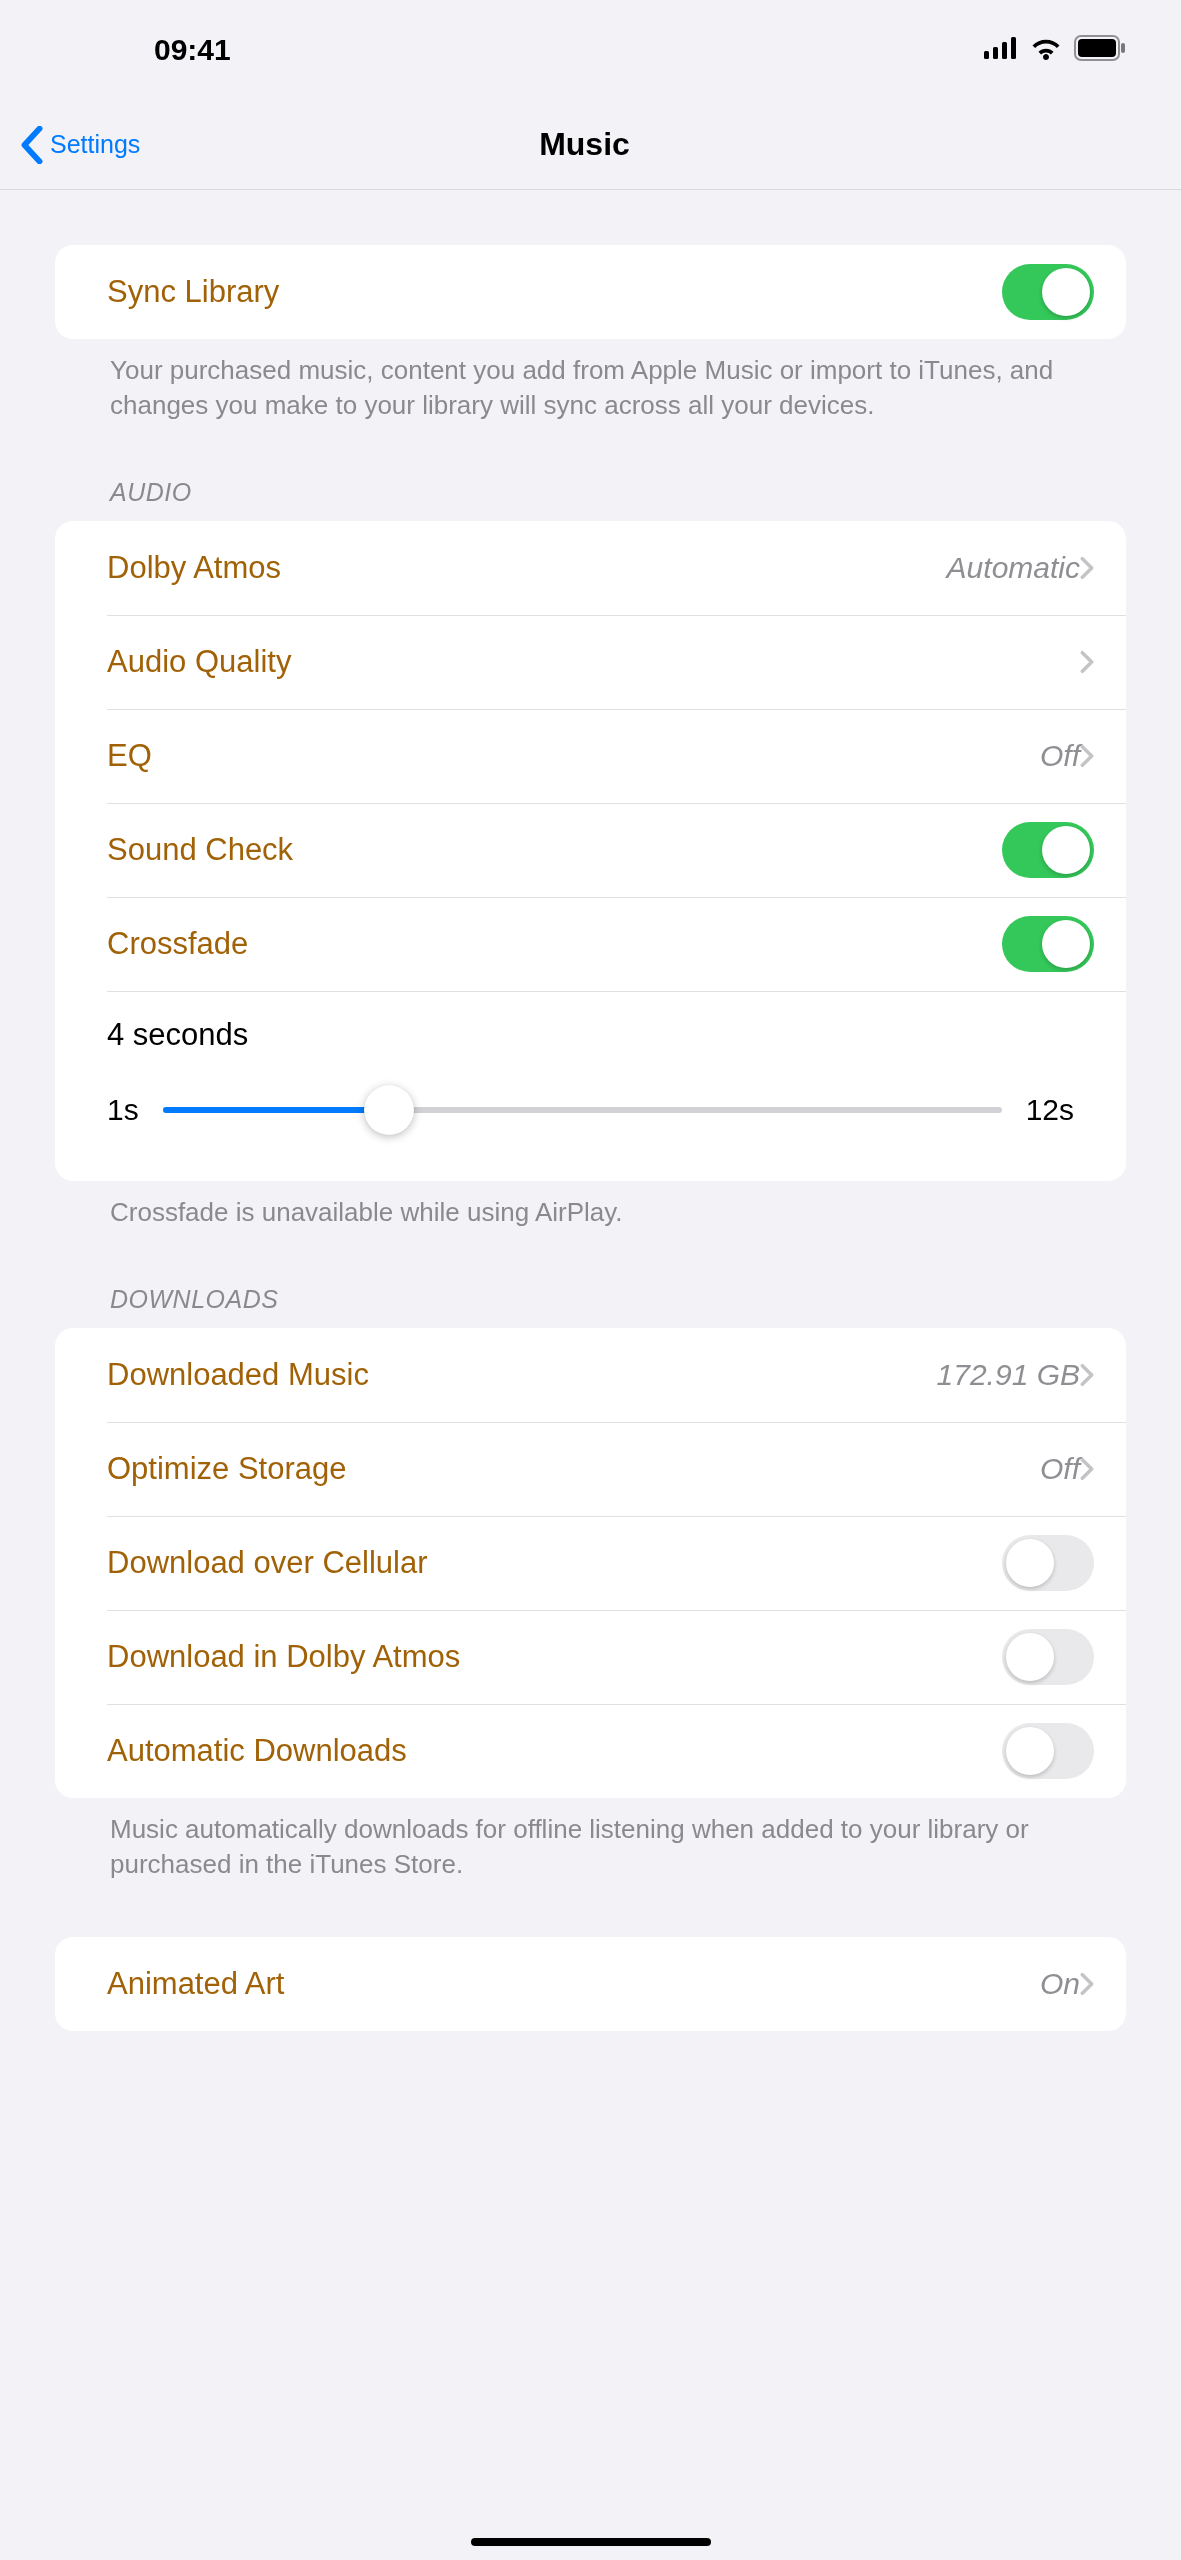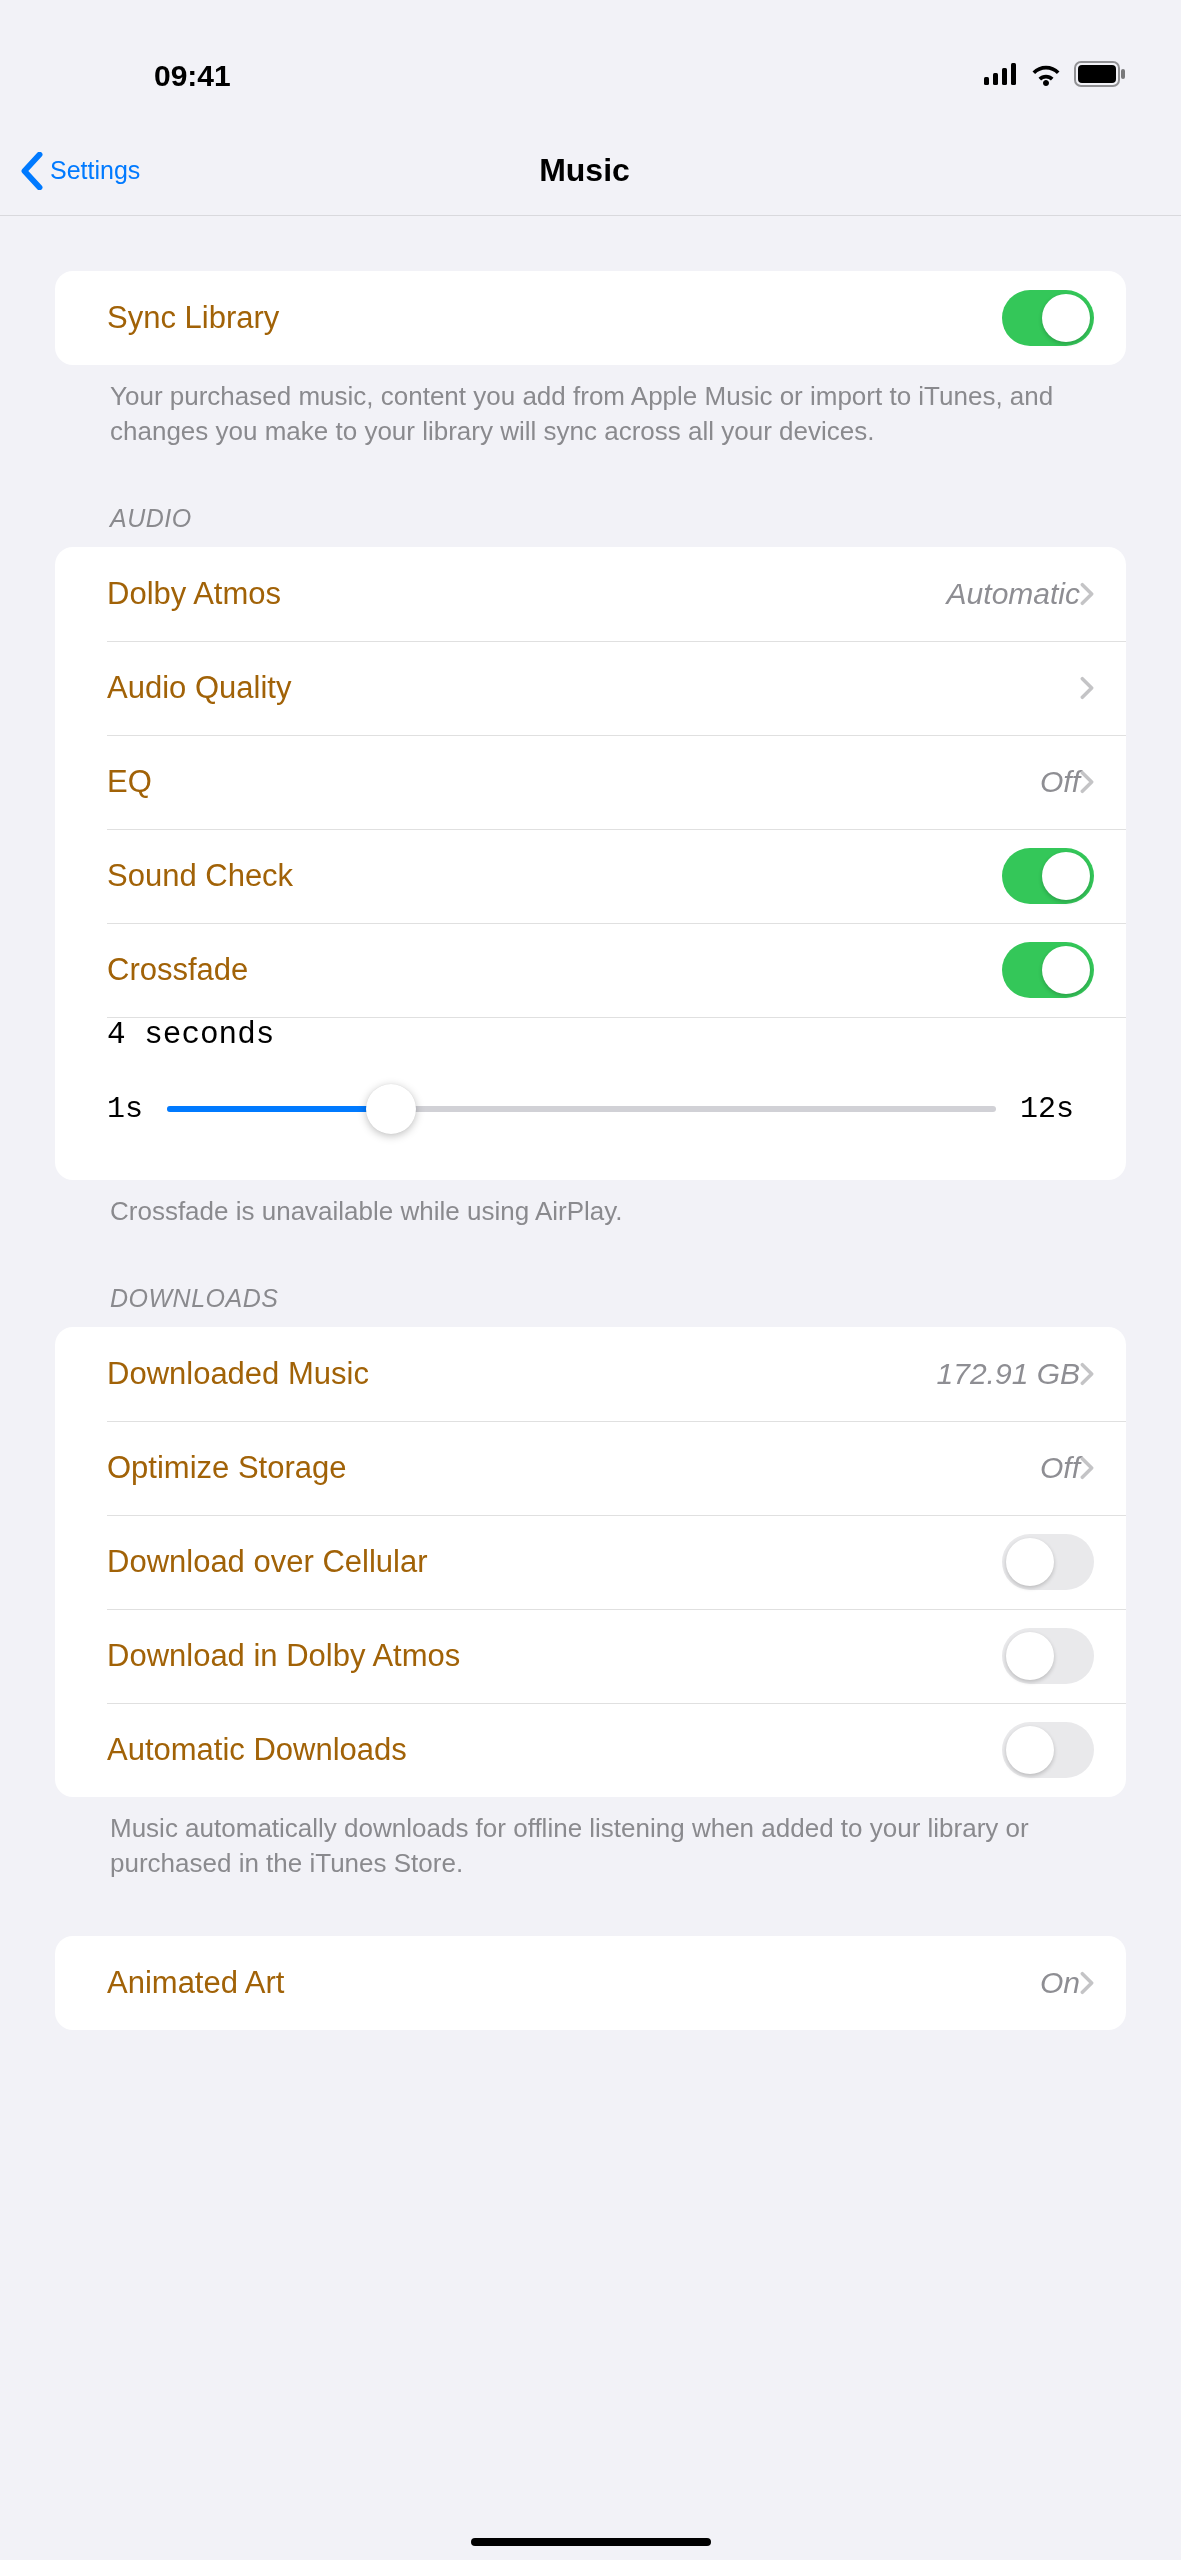--- a/index.html
+++ b/index.html
@@ -11,21 +11,20 @@
       -webkit-font-smoothing: antialiased;
     }
 
     
     .status-bar {
       height: 100px;
       display: flex;
       align-items: center;
       justify-content: space-between;
       padding: 0 55px 0 0;
-      margin-top: 26px;
     }
     .status-time {
       font-size: 30px;
       font-weight: 600;
       padding-left: 154px;
     }
     .status-icons {
       display: flex;
       align-items: center;
       gap: 12px;
@@ -131,23 +130,23 @@
       font-size: 26px;
       color: #8a8a8e;
       line-height: 1.35;
       padding: 14px 34px 0 55px;
     }
 
     
     .slider-row {
       flex-direction: column;
       align-items: stretch;
+      padding-top: 26px;
       padding-bottom: 36px;
       padding-right: 52px;
-      font-family: Liberation Mono, monospace;
     }
     .slider-value {
       font-size: 31px;
       margin-bottom: 22px;
     }
     .slider-container {
       display: flex;
       align-items: center;
       gap: 24px;
     }

